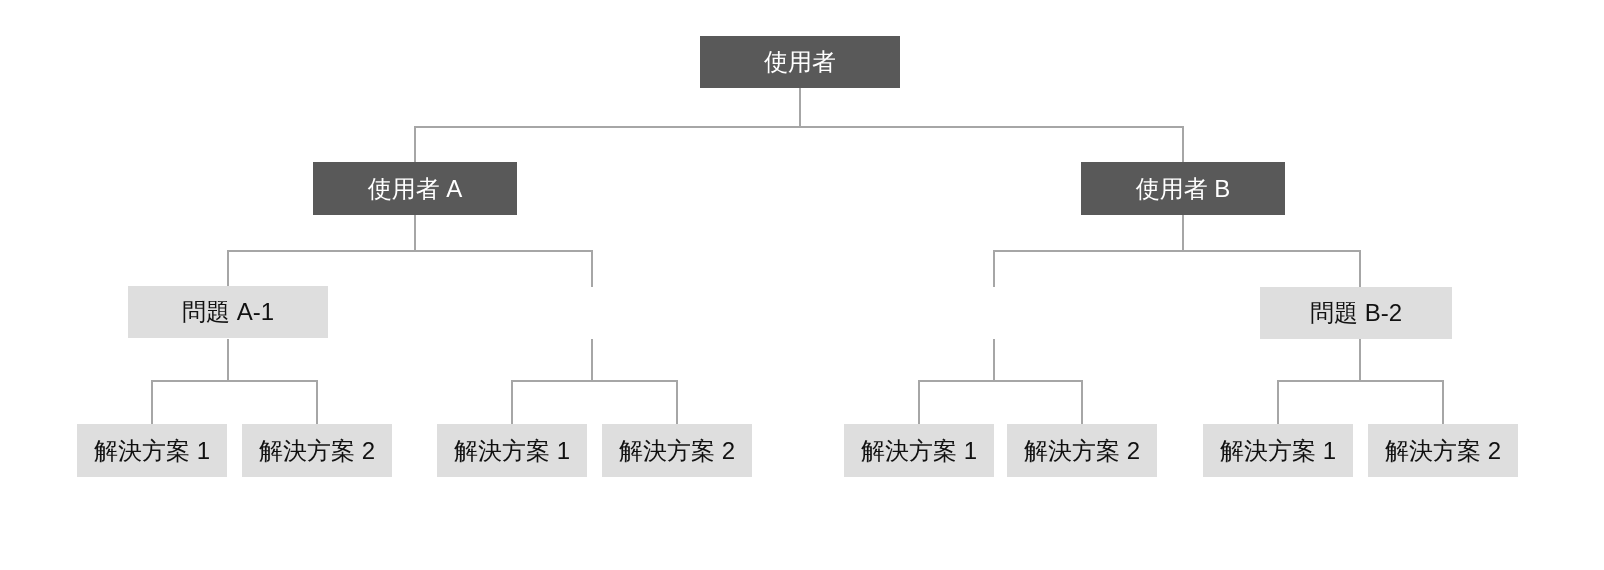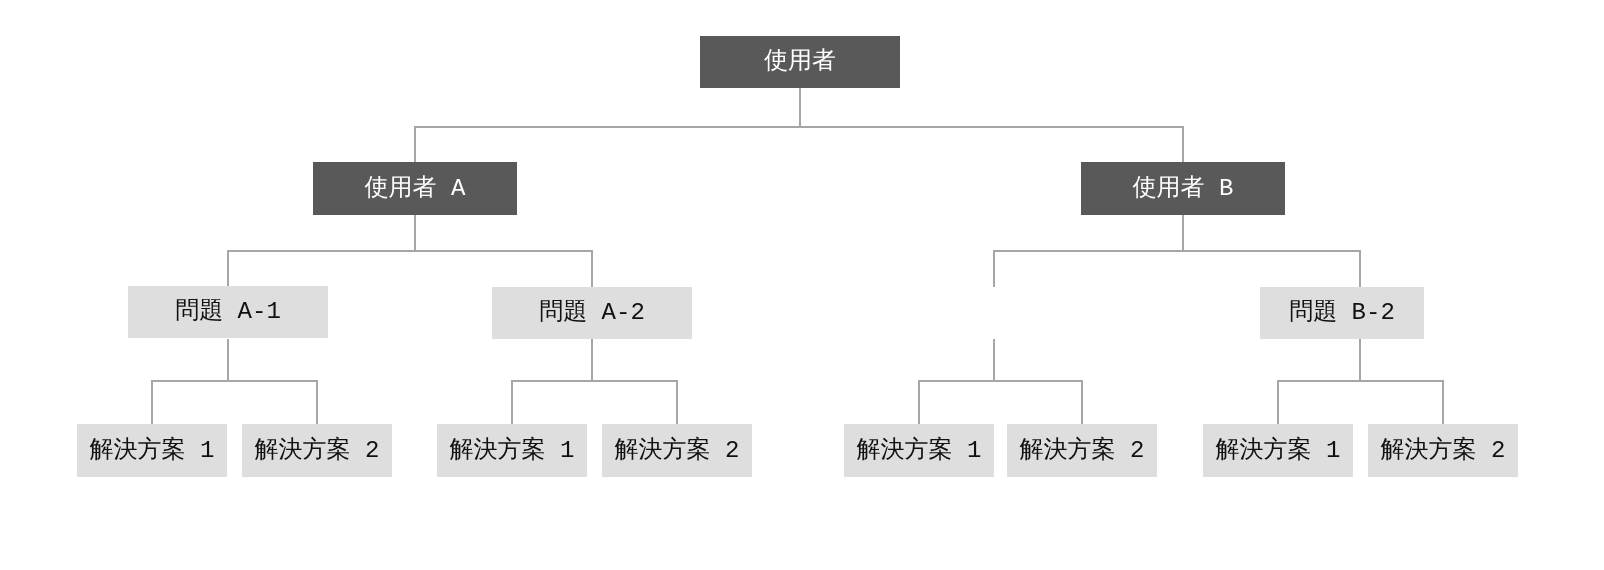--- a/index.html
+++ b/index.html
@@ -34,21 +34,20 @@
     stroke-width: 2;
   }
   .node {
     position: absolute;
     display: flex;
     align-items: center;
     justify-content: center;
     font-size: 24px;
     line-height: 1;
     white-space: nowrap;
-    font-family: Liberation Mono, monospace;
   }
   .node.dark {
     background: var(--node-dark-bg);
     color: var(--node-dark-text);
   }
   .node.light {
     background: var(--node-light-bg);
     color: var(--node-light-text);
   }
 </style>
@@ -66,22 +65,21 @@
     <path d="M994,339 L994,381 M919,424 L919,381 L1082,381 L1082,424"></path>
     <path d="M1360,339 L1360,381 M1278,424 L1278,381 L1443,381 L1443,424"></path>
   </svg>
 
   <div class="node dark" style="left:700px; top:36px; width:200px; height:52px;">使用者</div>
 
   <div class="node dark" style="left:1081px; top:162px; width:204px; height:53px;">使用者 B</div>
   <div class="node dark" style="left:313px; top:162px; width:204px; height:53px;">使用者 A</div>
 
   <div class="node light" style="left:128px; top:286px; width:200px; height:52px;">問題 A-1</div>
-  <div class="node light" style="left:492px; top:287px; width:200px; height:52px;">問題 A-2</div>
-  <div class="node light" style="left:1260px; top:287px; width:164px; height:52px;">問題 B-2</div>
+  <div class="node light" style="left:1260px; top:287px; width:192px; height:52px;">問題 B-2</div>
 
   <div class="node light" style="left:77px; top:424px; width:150px; height:53px;">解決方案 1</div>
   <div class="node light" style="left:242px; top:424px; width:150px; height:53px;">解決方案 2</div>
   <div class="node light" style="left:437px; top:424px; width:150px; height:53px;">解決方案 1</div>
   <div class="node light" style="left:602px; top:424px; width:150px; height:53px;">解決方案 2</div>
   <div class="node light" style="left:844px; top:424px; width:150px; height:53px;">解決方案 1</div>
   <div class="node light" style="left:1007px; top:424px; width:150px; height:53px;">解決方案 2</div>
   <div class="node light" style="left:1203px; top:424px; width:150px; height:53px;">解決方案 1</div>
   <div class="node light" style="left:1368px; top:424px; width:150px; height:53px;">解決方案 2</div>
 

